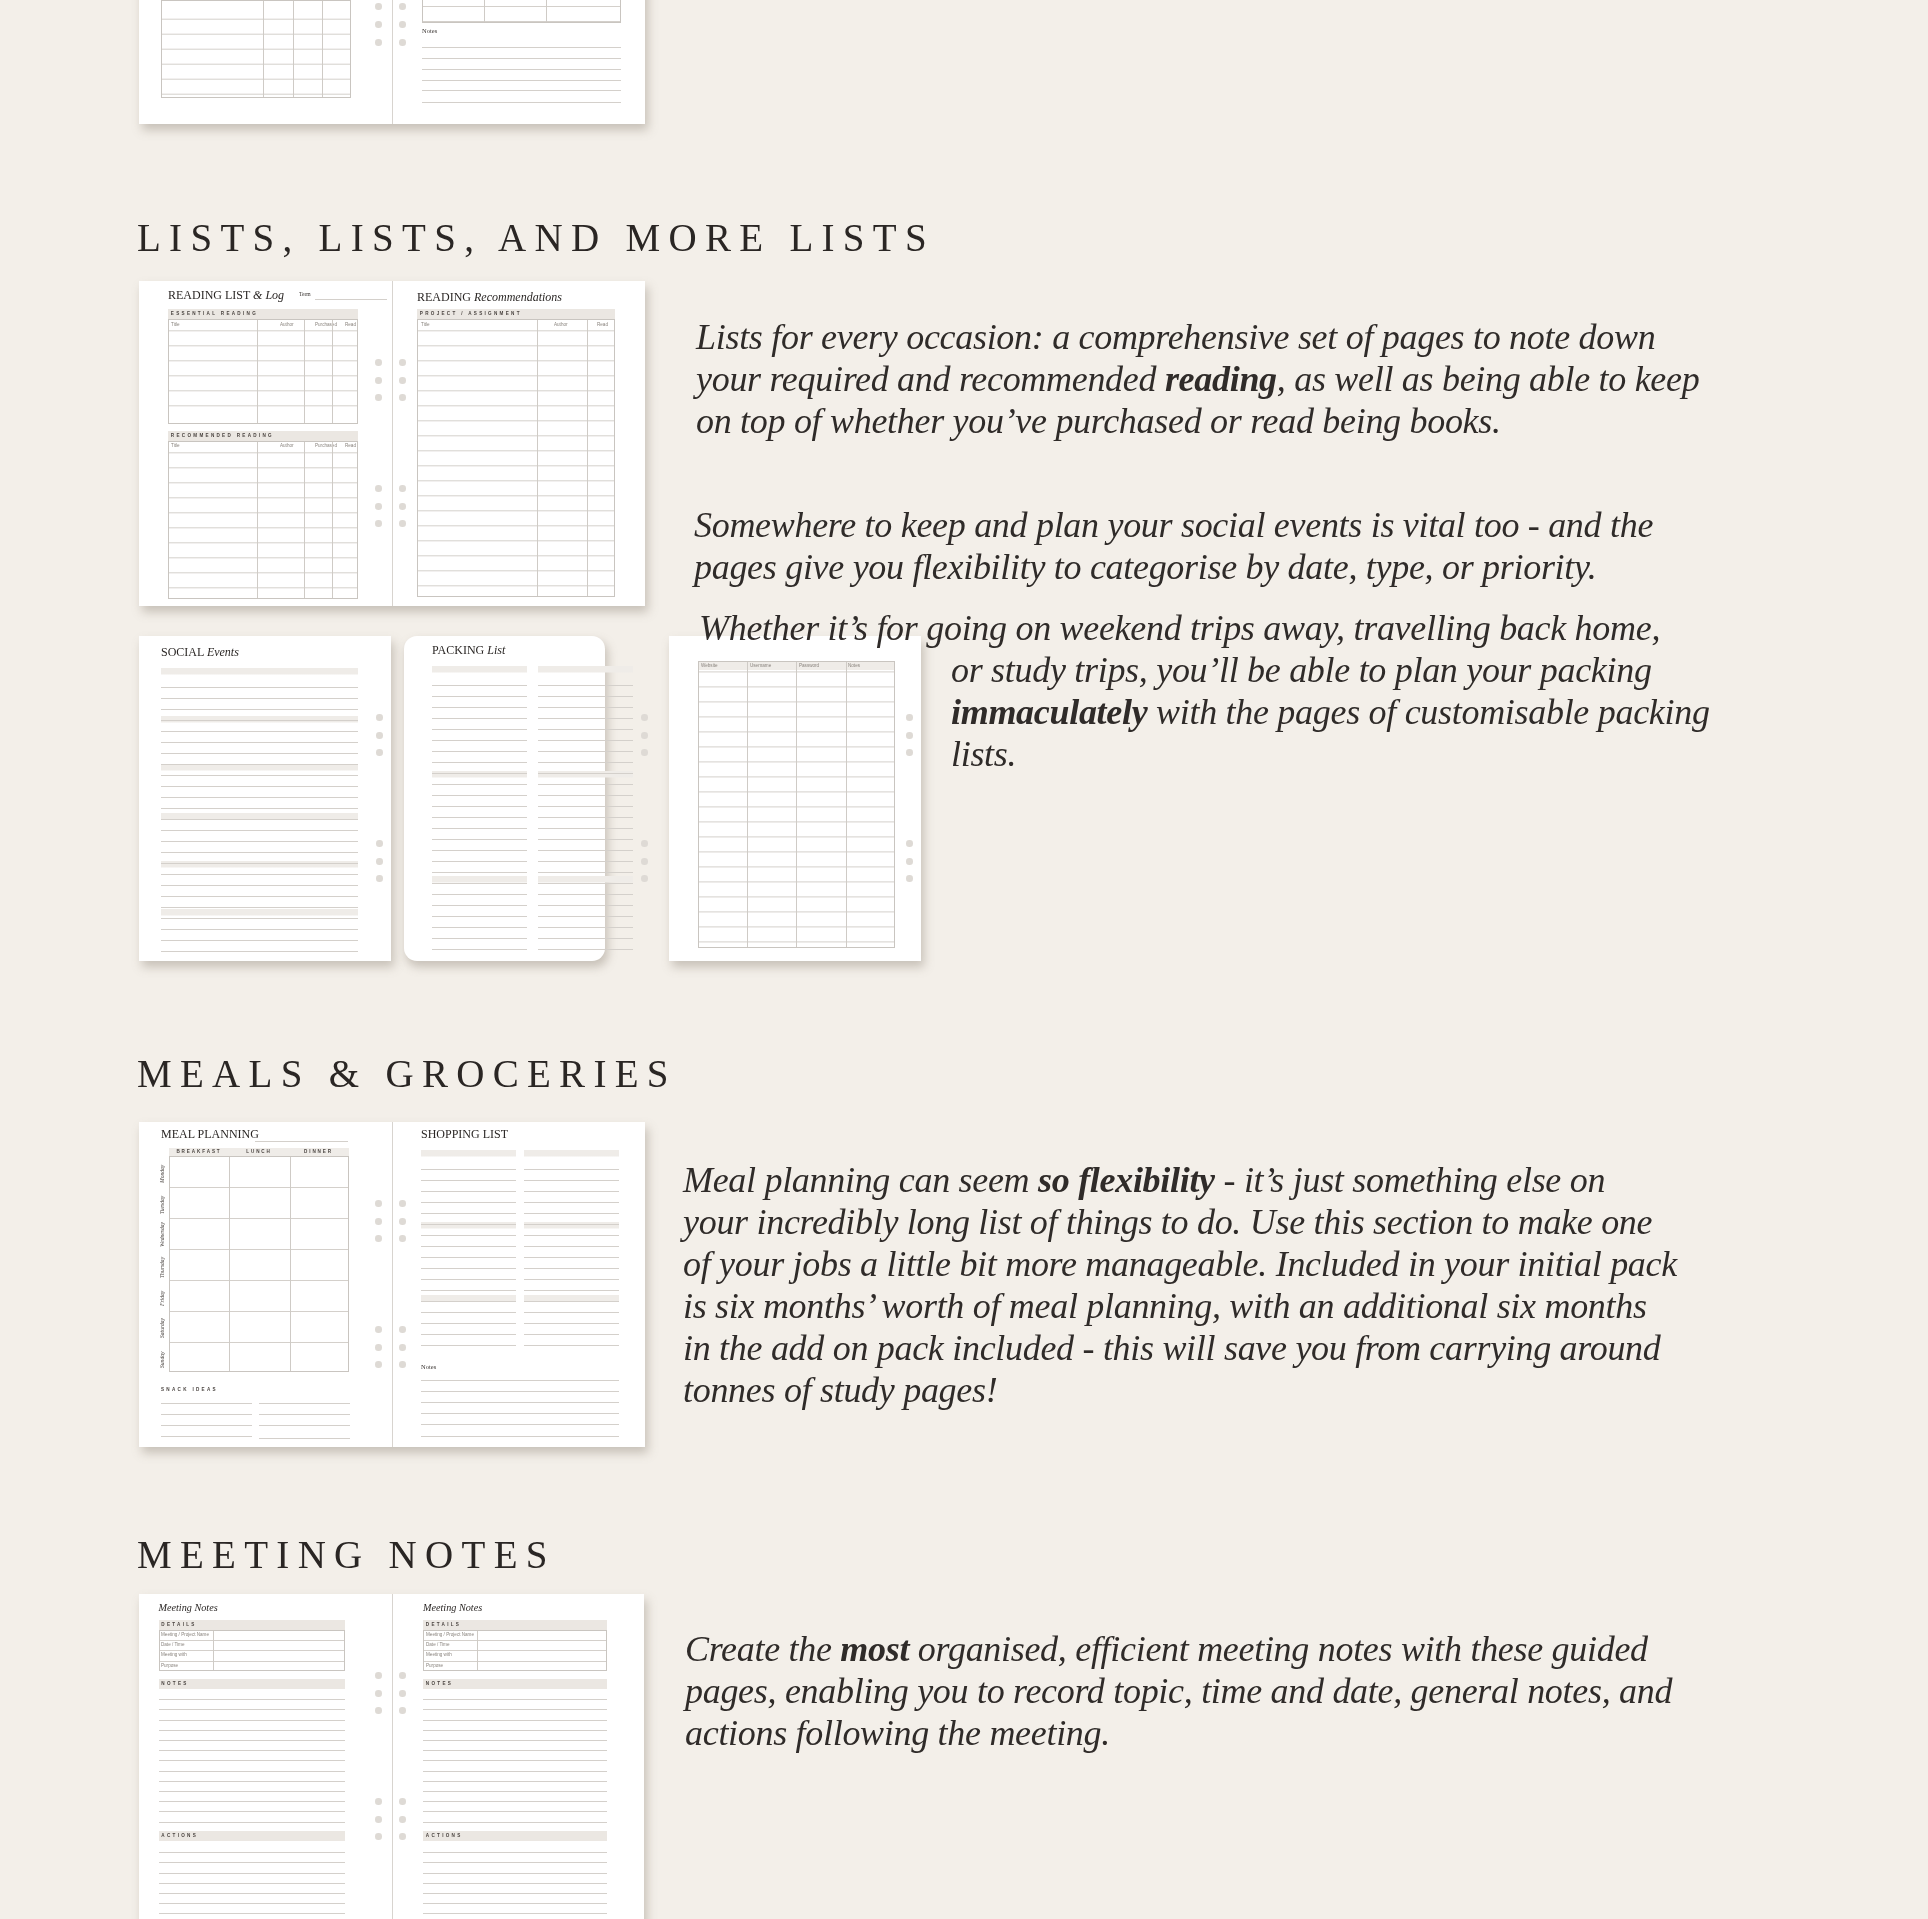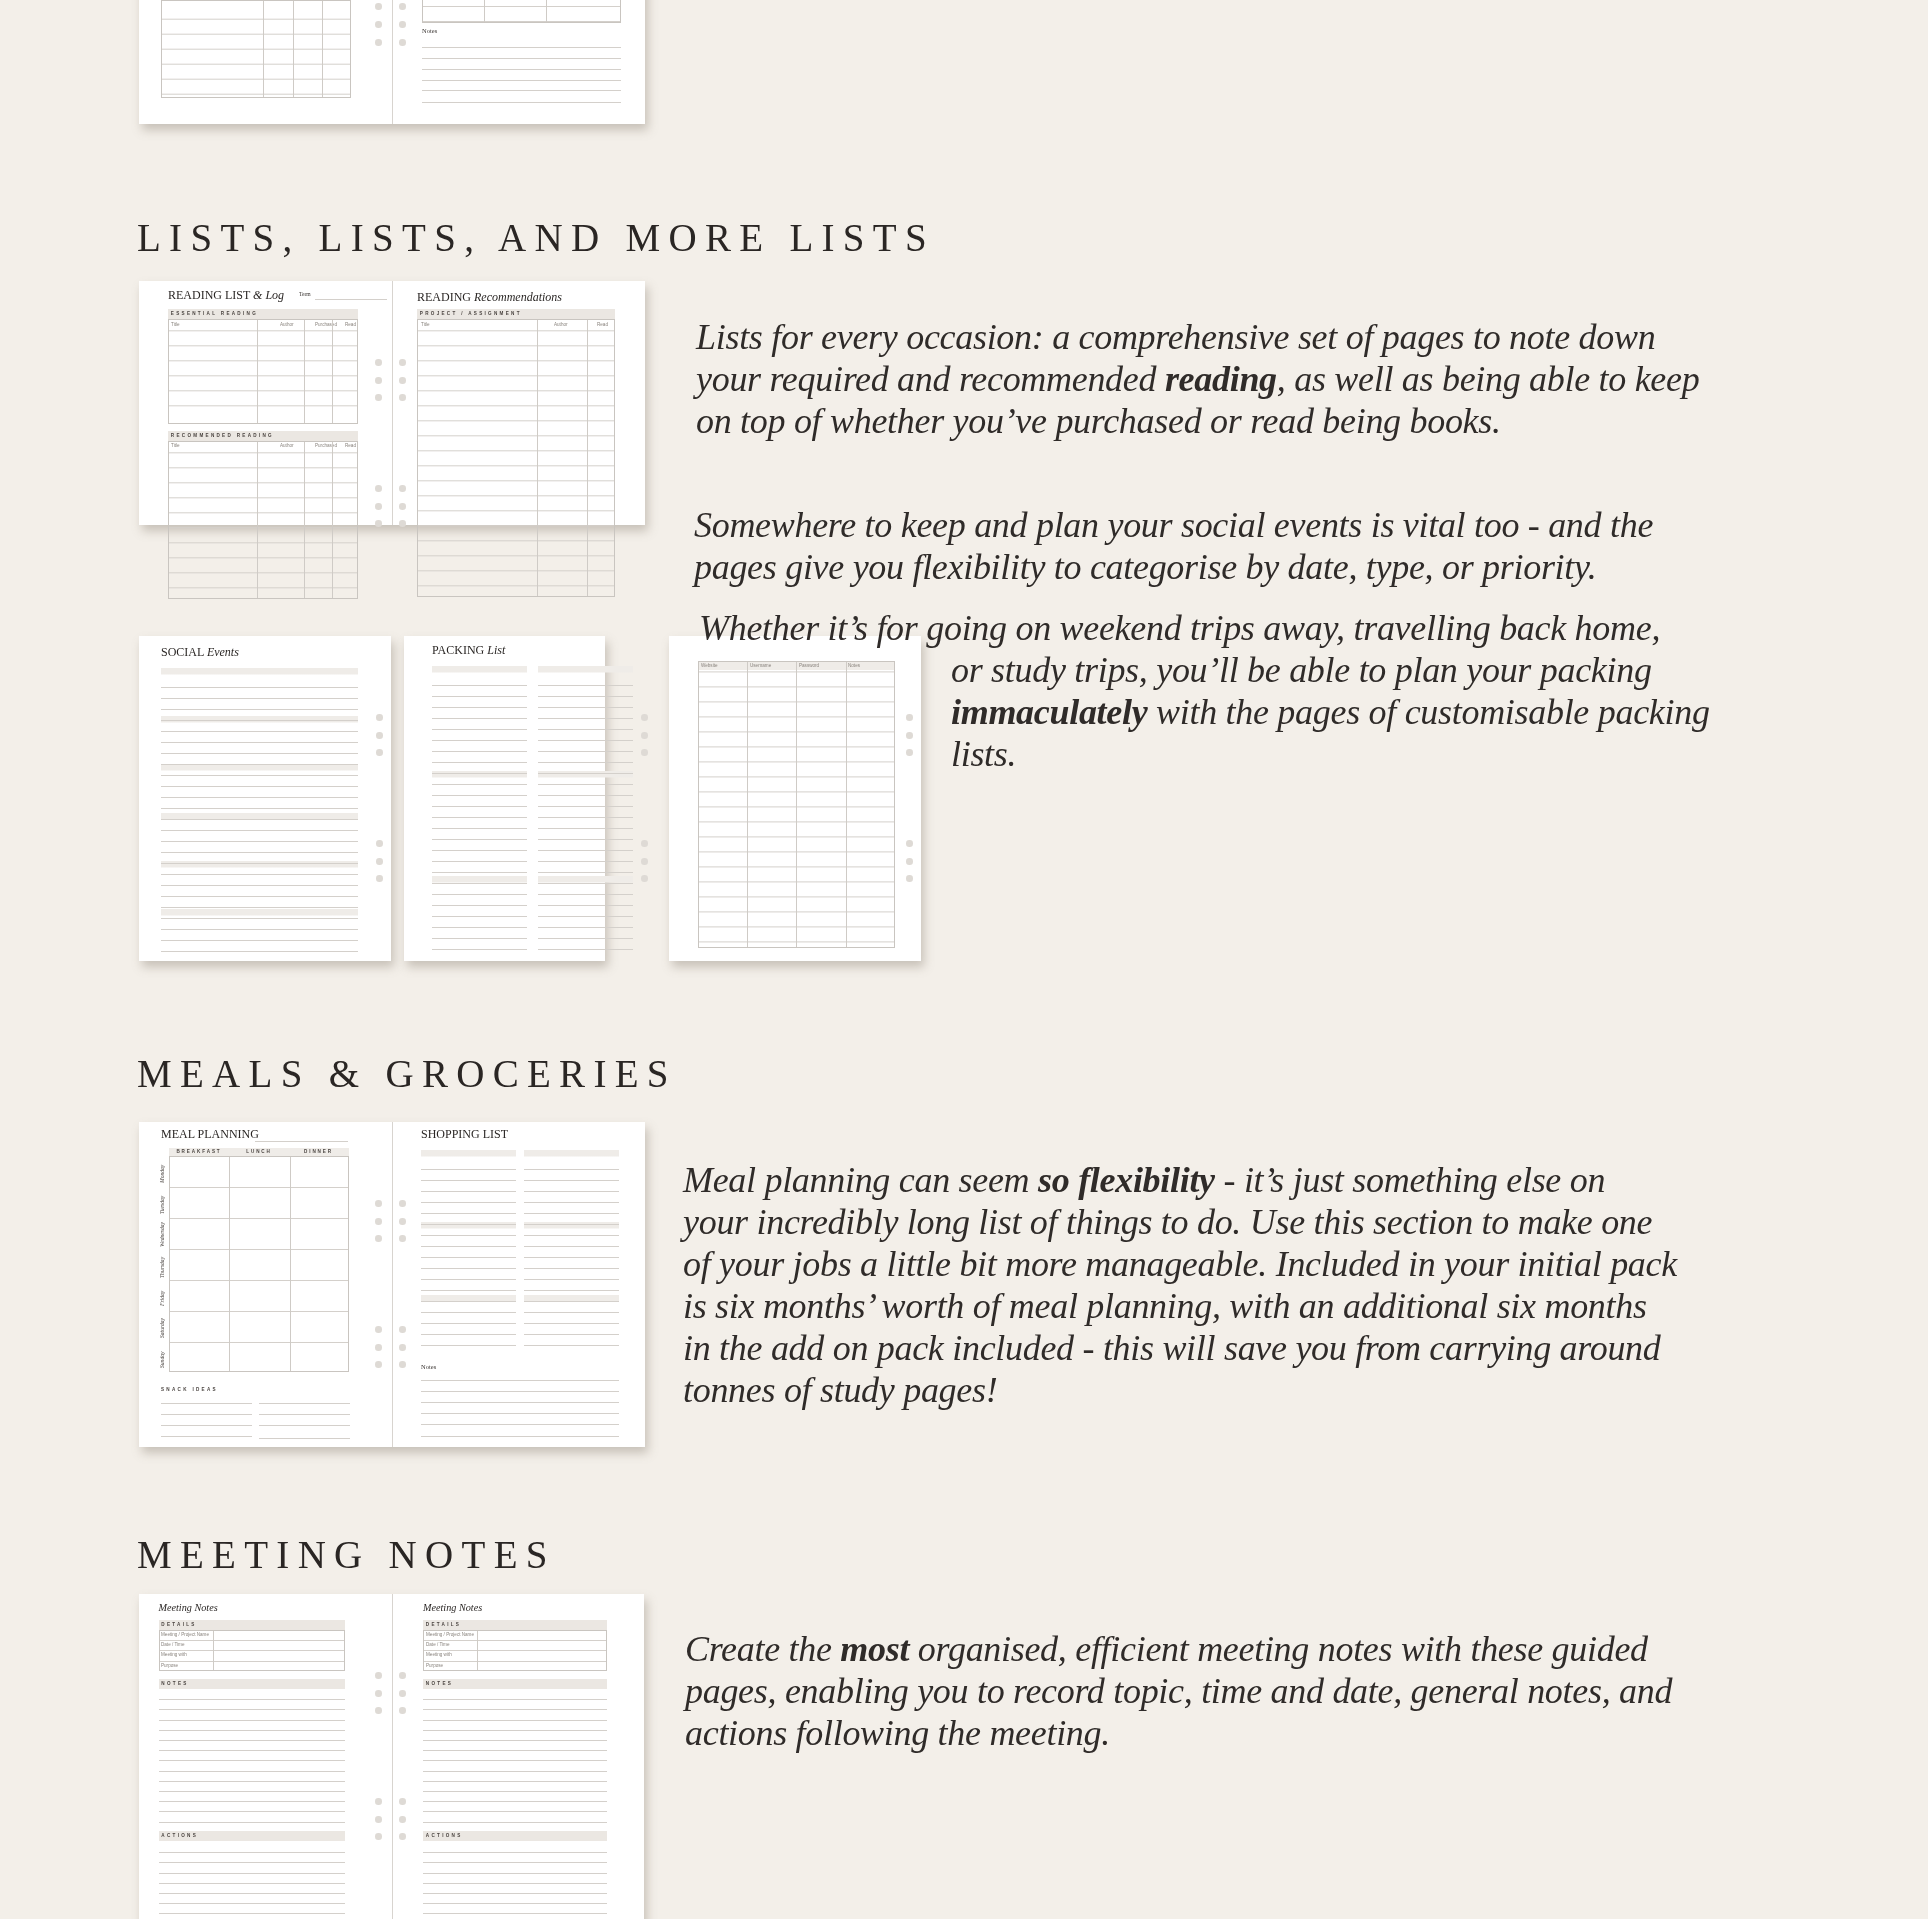--- a/index.html
+++ b/index.html
@@ -47,21 +47,21 @@
   <div class="hline" style="left:283px;top:66px;width:199px;"></div>
   <div class="hline" style="left:283px;top:77px;width:199px;"></div>
   <div class="hline" style="left:283px;top:88px;width:199px;"></div>
   <div class="hline" style="left:283px;top:99px;width:199px;"></div>
   <div class="hline" style="left:283px;top:109px;width:199px;"></div>
   <div class="hline" style="left:283px;top:121px;width:199px;"></div>
 </div>
 
 <div class="heading" style="top:215px;">LISTS, LISTS, AND MORE LISTS</div>
 
-<div class="sheet" style="left:139px;top:281px;width:506px;height:244px;">
+<div class="sheet" style="left:139px;top:281px;width:506px;height:325px;">
   <div class="spread-gutter" style="left:253px;"></div>
   <div class="ptitle" style="left:29px;top:7.4px;">
     <span>READING LIST </span><i>&amp; Log</i>
   </div>
   <div class="tiny" style="left:160px;top:10.2px;font-size:5.6px;">Term</div>
   <div class="hline" style="left:176px;top:17.6px;width:72px;"></div>
   <div class="band" style="left:29px;top:28px;width:190px;">ESSENTIAL READING</div>
   <div class="lbl" style="left:32px;top:41px;">Title</div>
   <div class="lbl" style="left:141px;top:41px;">Author</div>
   <div class="lbl" style="left:176px;top:41px;">Purchased</div>
@@ -118,21 +118,21 @@
   <div class="abs" style="left:22px;top:41px;width:197px;height:278px;
        background-image:repeating-linear-gradient(to bottom, transparent 0, transparent 10.2px, #d4d0cb 10.2px, #d4d0cb 11px);"></div>
   <div class="hole" style="left:237px;top:78px;"></div>
   <div class="hole" style="left:237px;top:96px;"></div>
   <div class="hole" style="left:237px;top:113px;"></div>
   <div class="hole" style="left:237px;top:204px;"></div>
   <div class="hole" style="left:237px;top:222px;"></div>
   <div class="hole" style="left:237px;top:239px;"></div>
 </div>
 
-<div class="sheet" style="left:404px;top:636px;width:201px;height:325px;">
+<div class="sheet" style="left:404px;top:636px;width:201px;height:325px;border-radius:13px;">
   <div class="ptitle" style="left:28px;top:6.5px;">
     <span>PACKING </span><i>List</i>
   </div>
   <div class="abs" style="left:28px;top:30px;width:95px;height:288px;
        background-image:linear-gradient(#efece8,#efece8),linear-gradient(#efece8,#efece8),linear-gradient(#efece8,#efece8);
        background-size:100% 6.5px;background-repeat:no-repeat;background-position:0 0,0 105px,0 210px;"></div>
   <div class="abs" style="left:28px;top:39px;width:95px;height:278px;
        background-image:repeating-linear-gradient(to bottom, transparent 0, transparent 10.2px, #d4d0cb 10.2px, #d4d0cb 11px);"></div>
   <div class="abs" style="left:134px;top:30px;width:95px;height:288px;
        background-image:linear-gradient(#efece8,#efece8),linear-gradient(#efece8,#efece8),linear-gradient(#efece8,#efece8);

